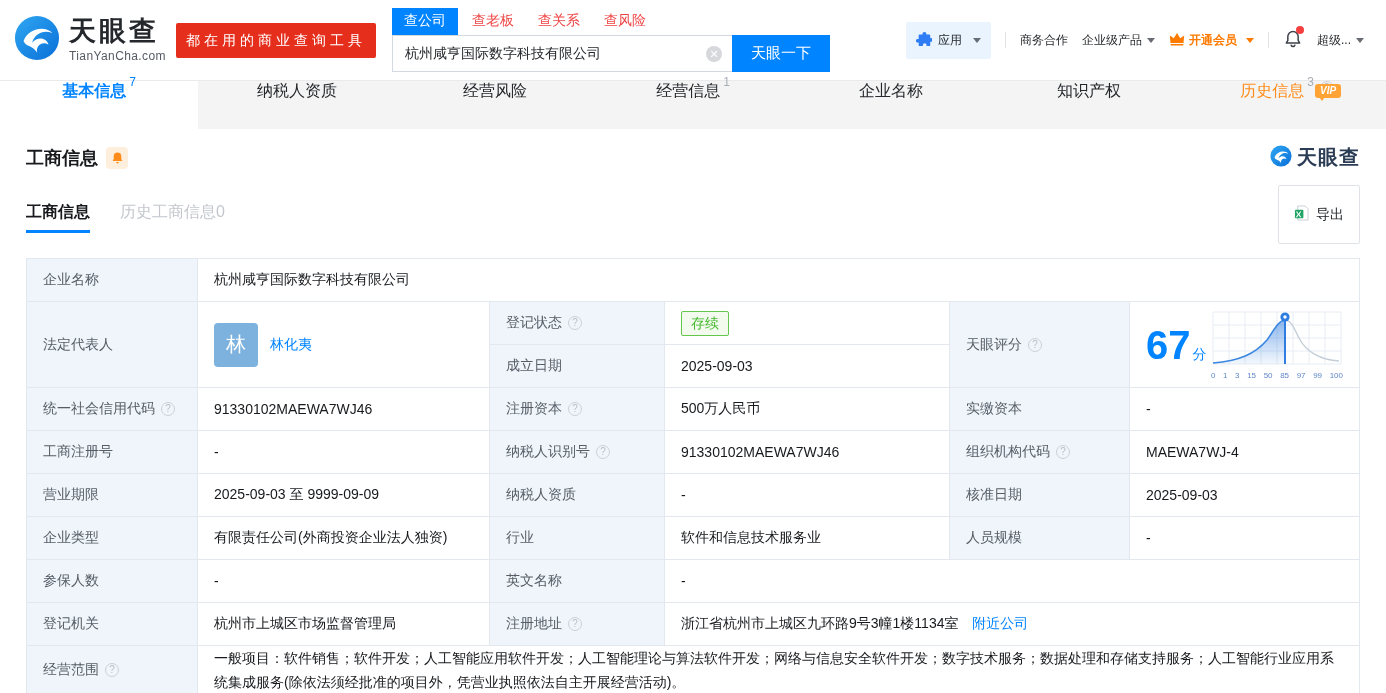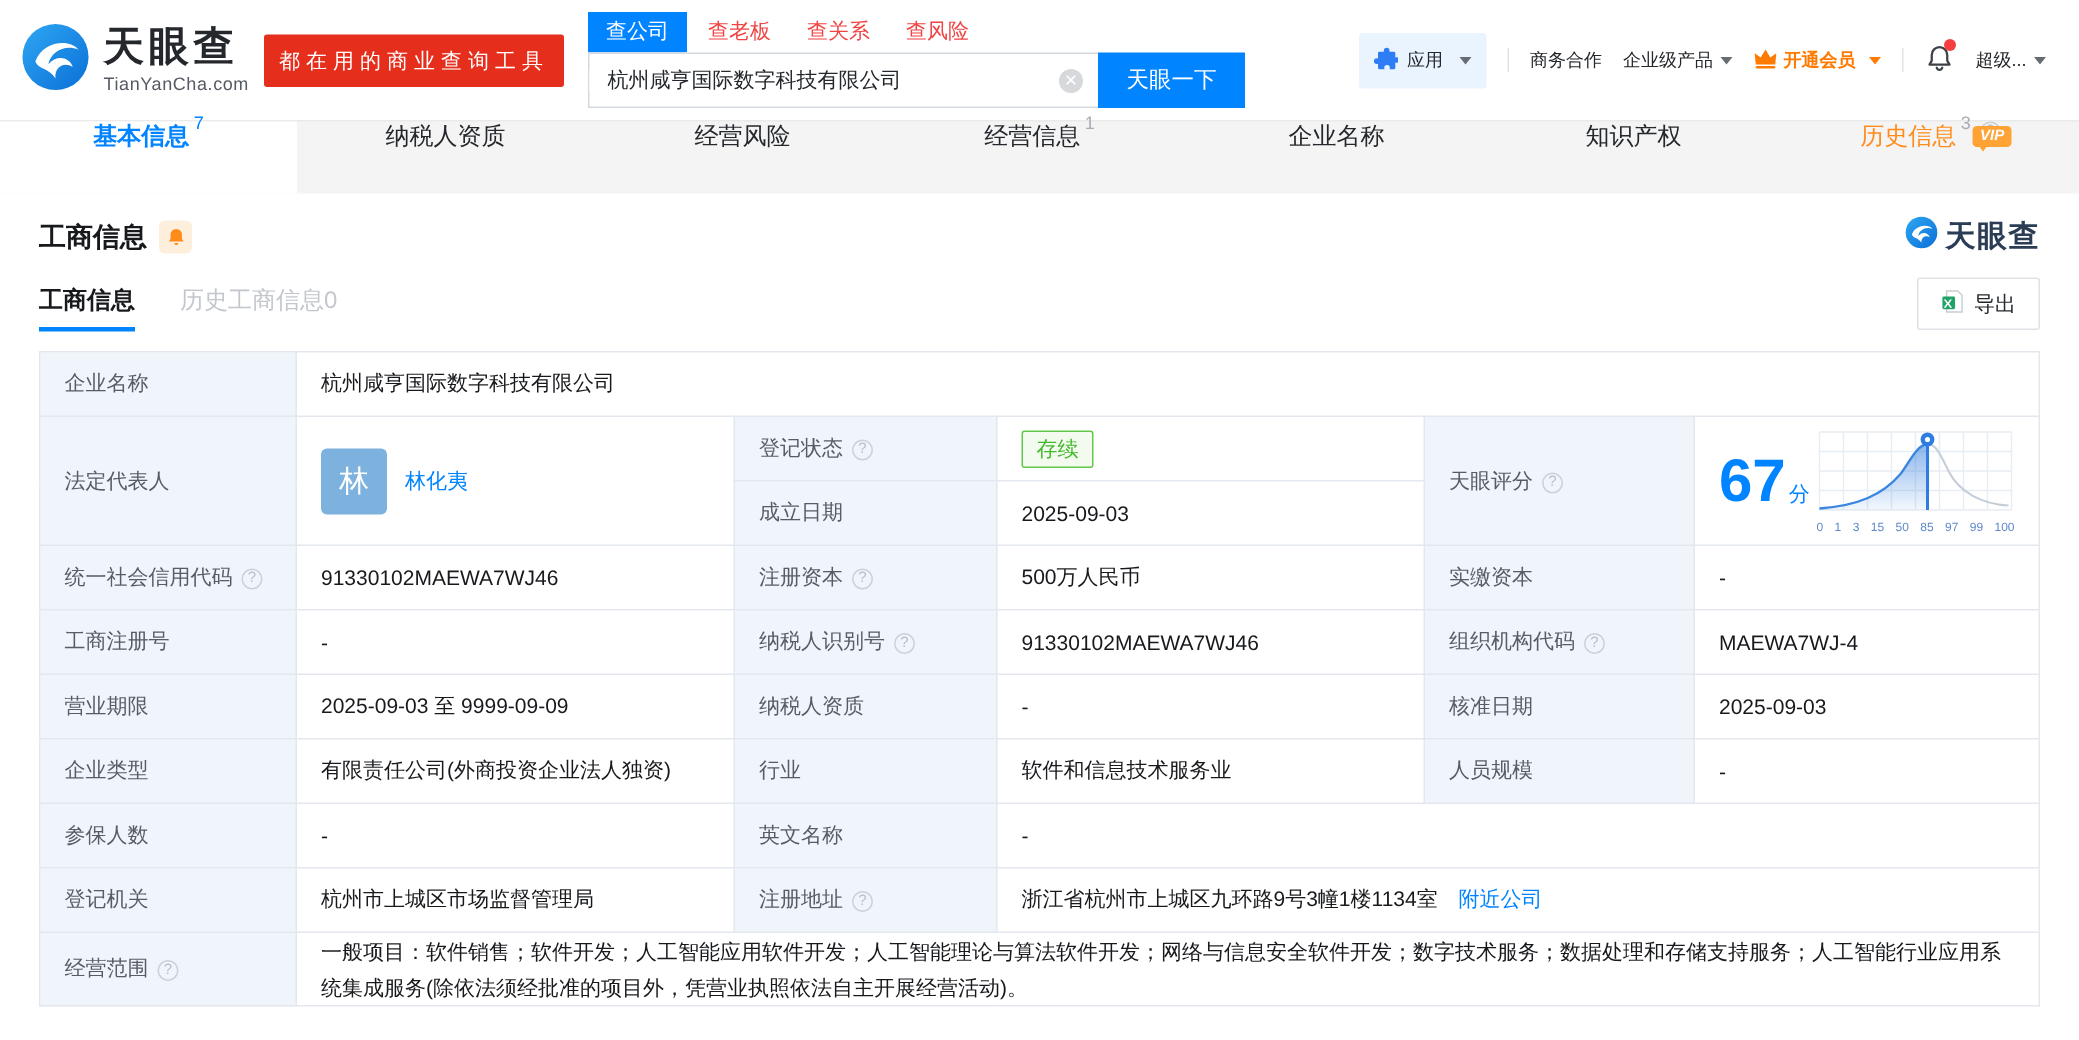--- a/index.html
+++ b/index.html
@@ -50,21 +50,21 @@
   .content { padding:0 26px; }
   .sec-head { display:flex; align-items:center; margin-top:15px; }
   .sec-title { font-size:18px; font-weight:bold; color:#17191c; }
   .bellchip { width:22px; height:22px; background:#feefdc; border-radius:4px; margin-left:8px; display:flex; align-items:center; justify-content:center; cursor:pointer; }
   .watermark { margin-left:auto; display:flex; align-items:center; gap:5px; }
   .wm-txt { font-size:20px; font-weight:bold; color:#2b3c55; letter-spacing:1px; }
   .subrow { display:flex; align-items:center; margin-top:14px; }
   .subtab { font-size:16px; color:#17191c; font-weight:600; margin-right:30px; padding-bottom:10px; position:relative; cursor:pointer; }
   .subtab.active::after { content:""; position:absolute; left:0; right:0; bottom:0; height:3px; background:#0084ff; }
   .subtab.dim { color:#c3c7cd; font-weight:400; }
-  .export { margin-left:auto; display:flex; align-items:center; gap:7px; border:1px solid #dfe2e6; border-radius:2px; padding:7px 15px; font-size:14px; color:#24272b; background:#fff; cursor:pointer; margin-bottom:6px; font-family:inherit; }
+  .export { margin-left:auto; display:flex; align-items:center; gap:7px; border:1px solid #dfe2e6; border-radius:2px; padding:19px 15px; font-size:14px; color:#24272b; background:#fff; cursor:pointer; margin-bottom:6px; font-family:inherit; }
   
   table.biz { border-collapse:collapse; width:1333px; margin-top:8px; table-layout:fixed; }
   table.biz td { border:1px solid #e3e8ef; font-size:14px; padding:0 16px; height:43px; }
   td.lbl { background:#eff5fb; color:#565d66; }
   td.val { color:#17191c; }
   .badge-green { display:inline-block; border:1px solid #62c74a; background:#f2fbee; color:#44b92d; padding:1px 9px 2px; font-size:14px; border-radius:2px; line-height:20px; }
   .repcell { display:flex; align-items:center; }
   .avatar { width:44px; height:44px; background:#7db2de; color:#fff; font-size:20px; border-radius:4px; display:flex; align-items:center; justify-content:center; flex:none; }
   .bluelink { color:#0084ff; text-decoration:none; cursor:pointer; }
   .replink { margin-left:12px; }

